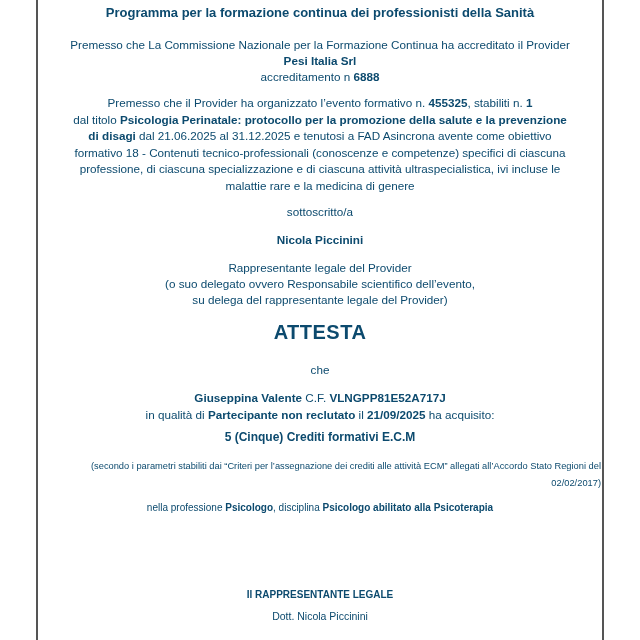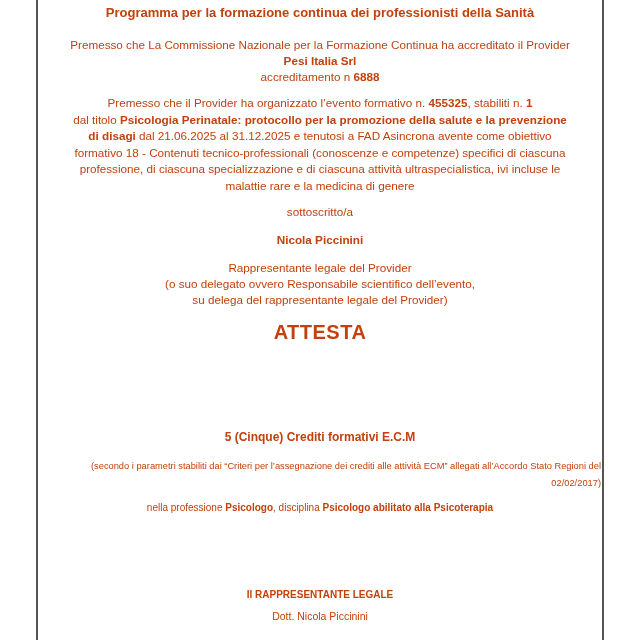--- a/index.html
+++ b/index.html
@@ -6,21 +6,21 @@
     margin: 0;
     padding: 0;
     background: #ffffff;
   }
   .page {
     position: relative;
     width: 640px;
     height: 640px;
     background: #ffffff;
     font-family: "Liberation Sans", sans-serif;
-    color: #c2410c;
+    color: #0c4a6e;
     overflow: hidden;
   }
   .vline {
     position: absolute;
     top: 0;
     bottom: 0;
     width: 2px;
     background: #555555;
   }
   .vline-left  { left: 36px; }
@@ -75,21 +75,26 @@
   <div class="blk t-body b" style="top:232px">Nicola Piccinini</div>
 
   <div class="blk t-body roles" style="top:260px">
     <div>Rappresentante legale del Provider</div>
     <div>(o suo delegato ovvero Responsabile scientifico dell’evento,</div>
     <div>su delega del rappresentante legale del Provider)</div>
   </div>
 
   <div class="blk t-big" style="top:321px">ATTESTA</div>
 
+  <div class="blk t-body" style="top:362px">che</div>
 
+  <div class="blk t-body" style="top:390px">
+    <div><span class="b">Giuseppina Valente</span><span> C.F. </span><span class="b">VLNGPP81E52A717J</span></div>
+    <div><span>in qualità di </span><span class="b">Partecipante non reclutato</span><span> il </span><span class="b">21/09/2025</span><span> ha acquisito:</span></div>
+  </div>
 
   <div class="blk t-credits" style="top:430px">5 (Cinque) Crediti formativi E.C.M</div>
 
   <div class="blk t-note" style="top:458px">
     <div>(secondo i parametri stabiliti dai “Criteri per l’assegnazione dei crediti alle attività ECM” allegati all’Accordo Stato Regioni del</div>
     <div>02/02/2017)</div>
   </div>
 
   <div class="blk t-prof" style="top:502px">
     <span>nella professione </span><span class="b">Psicologo</span><span>, disciplina </span><span class="b">Psicologo abilitato alla Psicoterapia</span>

